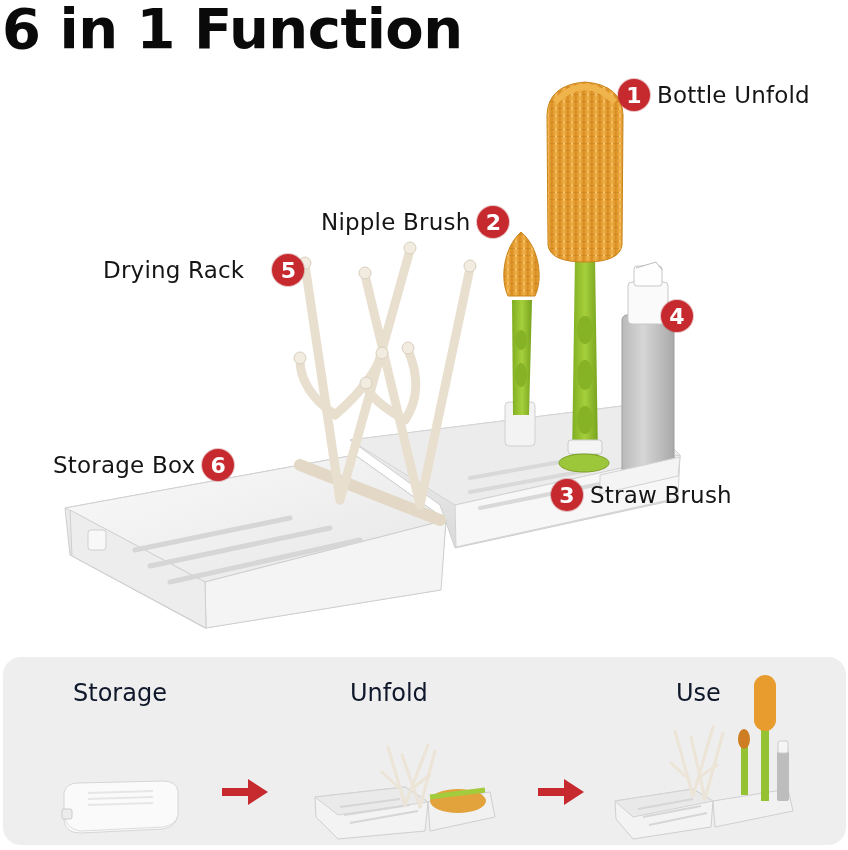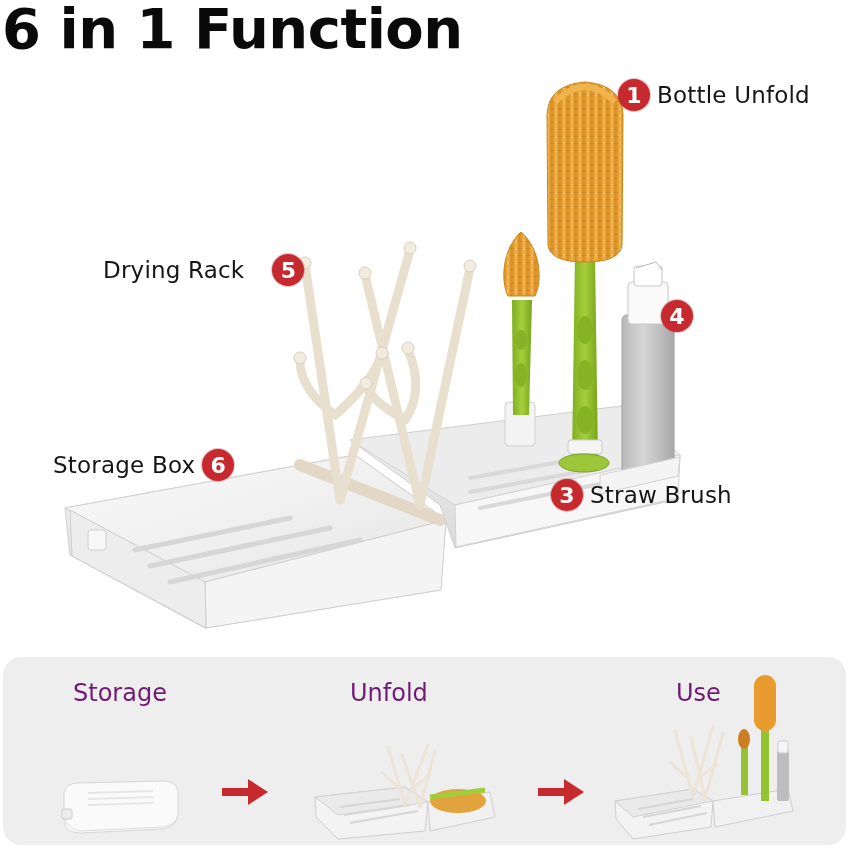--- a/index.html
+++ b/index.html
@@ -27,21 +27,21 @@
       font-size: 22px; font-weight: 700;
       font-family: "DejaVu Sans", sans-serif;
       box-shadow: 0 0 0 1px rgba(160,20,25,0.25);
     }
 
     .steps {
       position: absolute; left: 3px; top: 657px; width: 843px; height: 188px;
       background: #eeeeee; border-radius: 18px;
     }
     .step-title {
-      position: absolute; font-size: 24px; font-weight: 500; color: #701a75;
+      position: absolute; font-size: 24px; font-weight: 500; color: #0f172a;
       font-family: "DejaVu Sans", "Liberation Sans", sans-serif;
       text-align: center;
     }
     .arrow { position: absolute; }
     .mini { position: absolute; }
   </style>
 </head>
 <body>
 
 <div class="title">6 in 1 Function</div>
@@ -145,20 +145,24 @@
       <rect x="634" y="266" width="28" height="20" rx="3" fill="#fefefe" stroke="#c8c8c8"></rect>
       <path d="M636 268 L656 262 L662 270" fill="#ffffff" stroke="#bbb"></path>
     </g>
 
     <path d="M600 475 L680 457 L678 476 L600 494 Z" fill="#f4f4f4" stroke="#d2d2d2"></path>
   </svg>
 
   <div class="callout" style="left:618px; top:19px;">
     <span class="badge">1</span>
     <span class="lbl">Bottle Unfold</span>
+  </div>
+  <div class="callout" style="left:321px; top:146px;">
+    <span class="lbl">Nipple Brush</span>
+    <span class="badge">2</span>
   </div>
   <div class="callout" style="left:551px; top:419px;">
     <span class="badge">3</span>
     <span class="lbl">Straw Brush</span>
   </div>
   <div class="callout" style="left:661px; top:240px;">
     <span class="badge">4</span>
   </div>
   <div class="callout" style="left:103px; top:194px;gap:28px;">
     <span class="lbl">Drying Rack</span>

